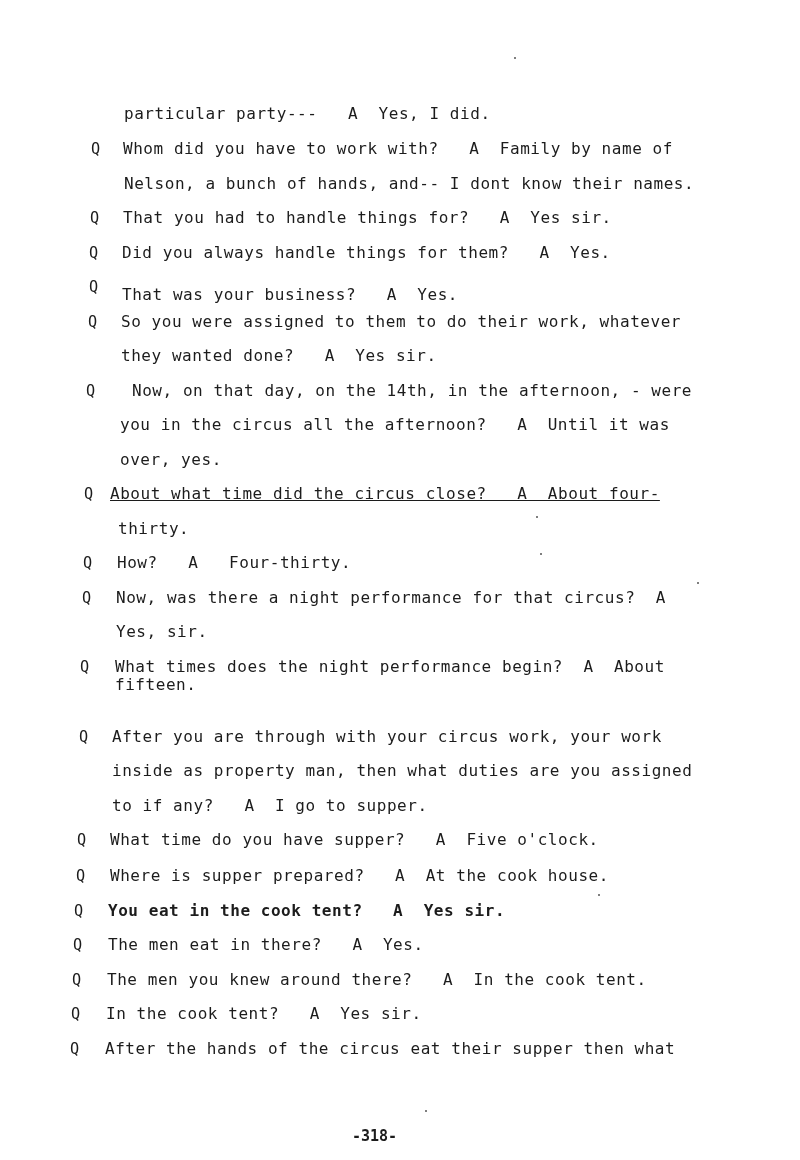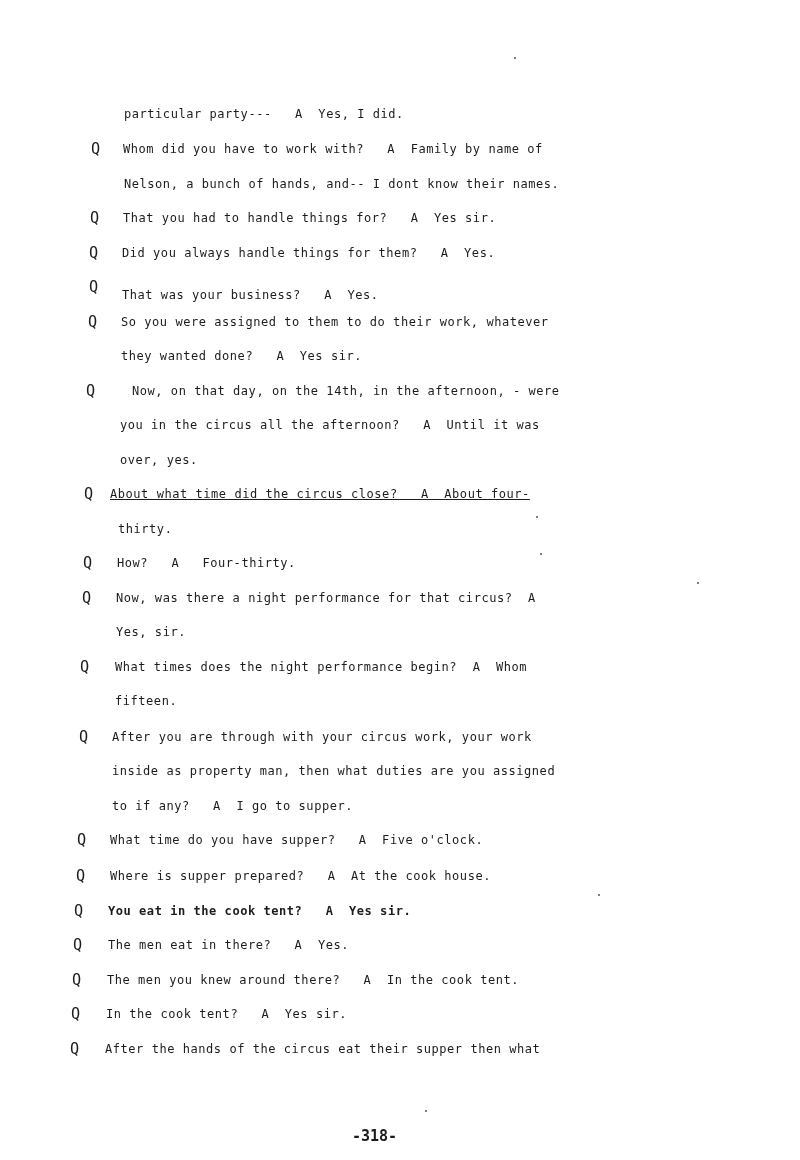--- a/index.html
+++ b/index.html
@@ -18,21 +18,21 @@
     .page {
       position: absolute;
       left: 0;
       top: 0;
       width: 800px;
       height: 1160px;
     }
     .line {
       position: absolute;
       white-space: pre;
-      font-size: 12px;
+      font-size: 16px;
       line-height: 20px;
       letter-spacing: 0.55px;
       color: #1c1c1c;
     }
     .qmark {
       position: absolute;
       font-size: 15.2px;
       line-height: 20px;
       color: #1c1c1c;
     }
@@ -84,22 +84,22 @@
       <span class="line" style="left: 120px; top: 450px;">over, yes.</span>
       <span class="qmark" style="left: 84px; top: 484px;">Q</span>
       <span class="line" style="left: 110px; top: 484px; text-decoration: underline;">About what time did the circus close?   A  About four-</span>
       <span class="line" style="left: 118px; top: 519px;">thirty.</span>
       <span class="qmark" style="left: 83px; top: 553px;">Q</span>
       <span class="line" style="left: 117px; top: 553px;">How?   A   Four-thirty.</span>
       <span class="qmark" style="left: 82px; top: 588px;">Q</span>
       <span class="line" style="left: 116px; top: 588px;">Now, was there a night performance for that circus?  A</span>
       <span class="line" style="left: 116px; top: 622px;">Yes, sir.</span>
       <span class="qmark" style="left: 80px; top: 657px;">Q</span>
-      <span class="line" style="left: 115px; top: 657px;">What times does the night performance begin?  A  Whom</span>
-      <span class="line" style="left: 115px; top: 691px;">fifteen.</span>
+      <span class="line" style="left: 115px; top: 657px;">What times does the night performance begin?  A  About</span>
+      <span class="line" style="left: 115px; top: 675px;">fifteen.</span>
       <span class="qmark" style="left: 79px; top: 727px;">Q</span>
       <span class="line" style="left: 112px; top: 727px;">After you are through with your circus work, your work</span>
       <span class="line" style="left: 112px; top: 761px;">inside as property man, then what duties are you assigned</span>
       <span class="line" style="left: 112px; top: 796px;">to if any?   A  I go to supper.</span>
       <span class="qmark" style="left: 77px; top: 830px;">Q</span>
       <span class="line" style="left: 110px; top: 830px;">What time do you have supper?   A  Five o'clock.</span>
       <span class="qmark" style="left: 76px; top: 866px;">Q</span>
       <span class="line" style="left: 110px; top: 866px;">Where is supper prepared?   A  At the cook house.</span>
       <span class="qmark" style="left: 74px; top: 901px;">Q</span>
       <span class="line" style="left: 108px; top: 901px; font-weight: bold;">You eat in the cook tent?   A  Yes sir.</span>

